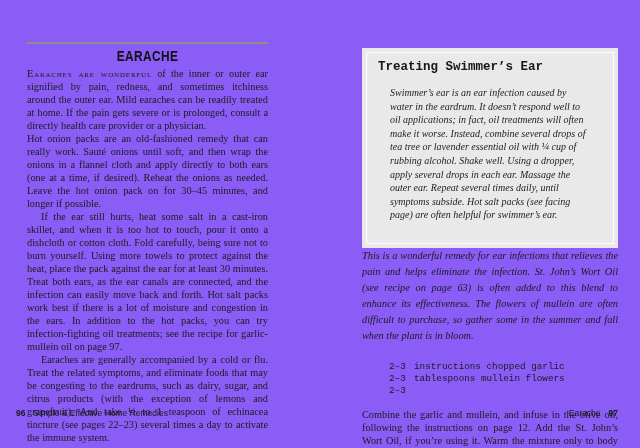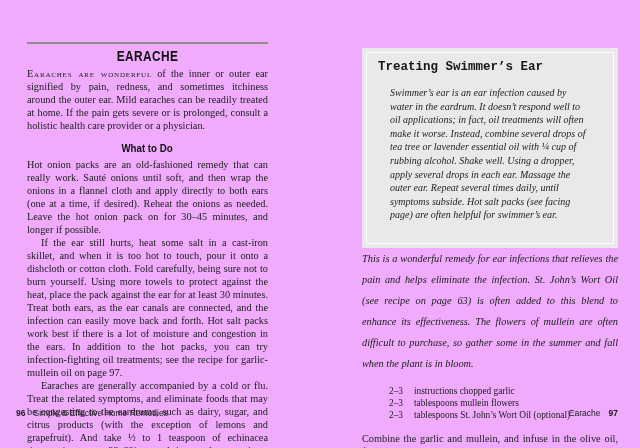--- a/index.html
+++ b/index.html
@@ -1,19 +1,19 @@
 <!DOCTYPE html>
 <html><head>
 <meta charset="utf-8">
 <style>
   html,body{margin:0;padding:0;}
   body{background:#ffffff;width:640px;height:448px;overflow:hidden;
        font-family:"Liberation Serif", serif;color:#1b1b1b;
        -webkit-font-smoothing:antialiased;}
-  .spread{position:relative;width:640px;height:448px;background:#f0abfc;}
+  .spread{position:relative;width:640px;height:448px;background:#8b5cf6;}
 
   
   .page-left{position:absolute;left:27px;top:0;width:241px;}
   .top-rule{margin-top:42px;height:2px;background:#8d8d8d;}
   .page-title{text-align:center;margin:3px 0 2px 0;}
   .page-title span{display:inline-block;transform:scaleX(.82);transform-origin:center;
        font-family:"Liberation Sans", sans-serif;font-weight:800;font-size:14.5px;
        letter-spacing:.5px;color:#111;}
   .body-text{font-size:10.3px;line-height:13px;text-align:justify;margin:0;}
   .smallcaps{font-variant:small-caps;letter-spacing:.8px;}
@@ -26,22 +26,22 @@
   .page-right{position:absolute;left:362px;top:0;width:256px;}
   .sidebar-box{margin-top:48px;background:#e9e9e9;padding:4px;}
   .sidebar-inner{border:1px solid #ffffff;padding:7px 11px 9px 11px;}
   .sidebar-title{font-family:Liberation Mono, monospace;font-weight:700;font-size:12.5px;
        margin:0 0 3px 0;color:#161616;}
   .sidebar-body{font-style:italic;font-size:10px;line-height:13.6px;margin:12px;color:#222;}
   .recipe-heading{text-align:center;margin:19px 0 6px 0;}
   .recipe-heading span{display:inline-block;transform:scaleX(.95);transform-origin:center;
        font-family:"Liberation Sans", sans-serif;font-weight:400;font-size:14px;
        letter-spacing:.3px;color:#1a1a1a;}
-  .recipe-intro{font-style:italic;font-size:10.3px;line-height:21px;text-align:justify;margin:0 0 11px 0;}
-  .ingredients{margin:0 0 10px 27px;font-family:Liberation Serif, serif;font-size:9.3px;line-height:12.2px;}
+  .recipe-intro{font-style:italic;font-size:10.3px;line-height:16px;text-align:justify;margin:0 0 17px 0;}
+  .ingredients{margin:0 0 10px 27px;font-family:Liberation Mono, monospace;font-size:9.3px;line-height:12.2px;}
   .ing-row{display:flex;}
   .ing-qty{width:25px;flex:none;}
   .instructions{font-size:10.3px;line-height:13px;text-align:justify;margin:0;}
 
   
   .footer{position:absolute;top:408px;font-family:"Liberation Sans", sans-serif;
        font-size:8.5px;color:#1b1b1b;white-space:nowrap;}
   .footer-left{left:16px;}
   .footer-right{right:22px;text-align:right;}
   .folio{font-weight:700;}
@@ -50,24 +50,21 @@
 </head>
 <body>
 
 <div class="spread">
 
   <div class="page-left">
     <div class="top-rule"></div>
     <div class="page-title">
       <span>EARACHE</span>
     </div>
-    <p class="body-text"><span class="smallcaps">Earaches are wonderful</span><span> of the inner or outer ear signified by pain, redness, and sometimes itchiness around the outer ear. Mild earaches can be readily treated at home. If the pain gets severe or is prolonged, consult a holistic health care provider or a physician.</span></p>
-    <div class="section-heading">
-      <span>What to Do</span>
-    </div>
+    <p class="body-text"><span class="smallcaps">Earaches are wonderful</span><span> of the inner or outer ear signified by pain, redness, and sometimes itchiness around the outer ear. Mild earaches can be readily treated at home. If the pain gets severe or is prolonged, consult a directly health care provider or a physician.</span></p>
     <p class="body-text">Hot onion packs are an old-fashioned remedy that can really work. Sauté onions until soft, and then wrap the onions in a flannel cloth and apply directly to both ears (one at a time, if desired). Reheat the onions as needed. Leave the hot onion pack on for 30–45 minutes, and longer if possible.</p>
     <p class="body-text indent">If the ear still hurts, heat some salt in a cast-iron skillet, and when it is too hot to touch, pour it onto a dishcloth or cotton cloth. Fold carefully, being sure not to burn yourself. Using more towels to protect against the heat, place the pack against the ear for at least 30 minutes. Treat both ears, as the ear canals are connected, and the infection can easily move back and forth. Hot salt packs work best if there is a lot of moisture and congestion in the ears. In addition to the hot packs, you can try infection-fighting oil treatments; see the recipe for garlic-mullein oil on page 97.</p>
     <p class="body-text indent">Earaches are generally accompanied by a cold or flu. Treat the related symptoms, and eliminate foods that may be congesting to the eardrums, such as dairy, sugar, and citrus products (with the exception of lemons and grapefruit). And take ½ to 1 teaspoon of echinacea tincture (see pages 22–23) several times a day to activate the immune system.</p>
   </div>
 
   <div class="page-right">
     <div class="sidebar-box">
       <div class="sidebar-inner">
         <p class="sidebar-title">Treating Swimmer’s Ear</p>
         <p class="sidebar-body">Swimmer’s ear is an ear infection caused by water in the eardrum. It doesn’t respond well to oil applications; in fact, oil treatments will often make it worse. Instead, combine several drops of tea tree or lavender essential oil with ¼ cup of rubbing alcohol. Shake well. Using a dropper, apply several drops in each ear. Massage the outer ear. Repeat several times daily, until symptoms subside. Hot salt packs (see facing page) are often helpful for swimmer’s ear.</p>
@@ -78,21 +75,20 @@
       <div class="ing-row">
         <span class="ing-qty">2–3</span>
         <span>instructions chopped garlic</span>
       </div>
       <div class="ing-row">
         <span class="ing-qty">2–3</span>
         <span>tablespoons mullein flowers</span>
       </div>
       <div class="ing-row">
         <span class="ing-qty">2–3</span>
-        <span>tablespoons St. John’s Wort Oil (optional)</span>
       </div>
     </div>
     <p class="instructions">Combine the garlic and mullein, and infuse in the olive oil, following the instructions on page 12. Add the St. John’s Wort Oil, if you’re using it. Warm the mixture only to body temperature and apply 3–4 drops in each ear. Massage the outer ear and around the base of the ear. Repeat several times daily, until symptoms subside.</p>
   </div>
 
   <div class="footer footer-left">
     <span class="folio">96</span><span class="gap"></span><span>Simple &amp; Effective Home Remedies</span>
   </div>
   <div class="footer footer-right">
     <span>Earache</span><span class="gap"></span><span class="folio">97</span>

